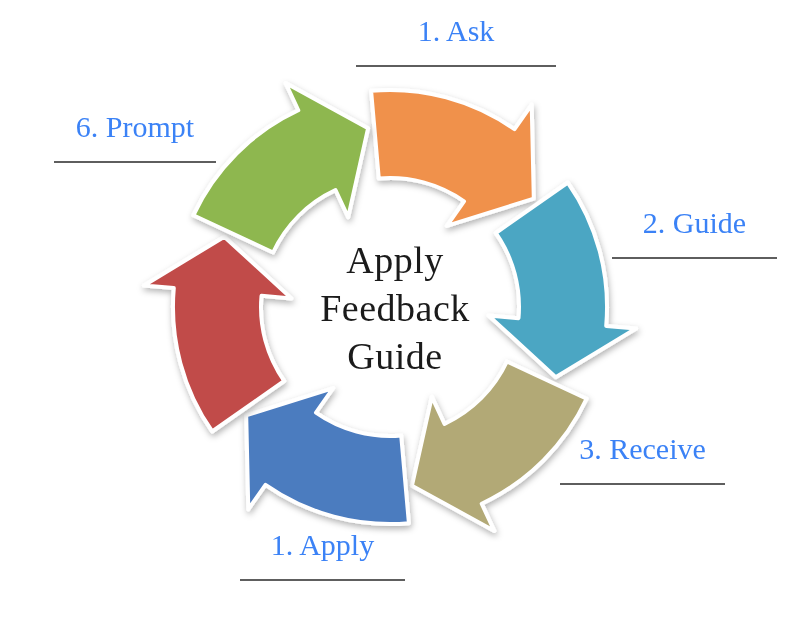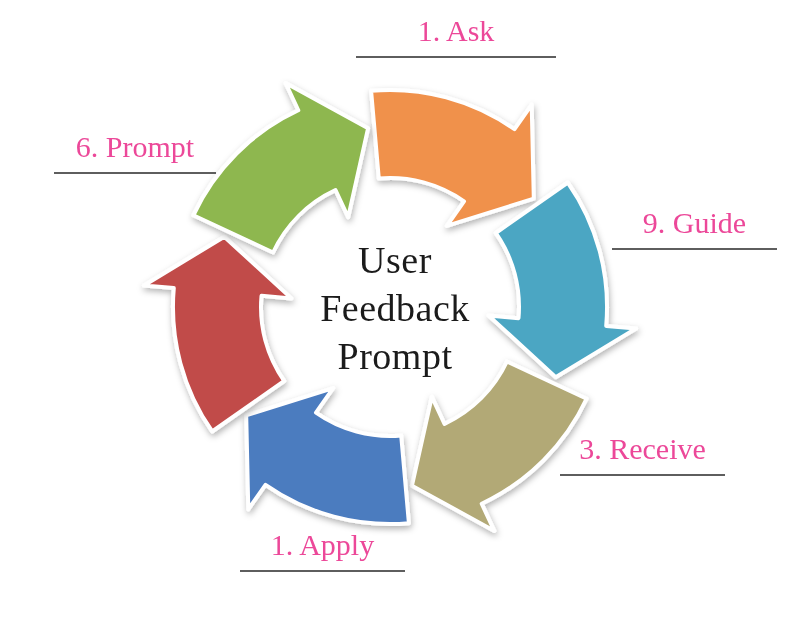--- a/index.html
+++ b/index.html
@@ -29,30 +29,30 @@
     font-size: 38px;
     line-height: 48px;
     color: #1b1b1b;
     letter-spacing: 0.5px;
   }
   .step-label {
     position: absolute;
     text-align: center;
     font-size: 30px;
     line-height: 34px;
-    color: #ec4899;
+    color: #3b82f6;
     border-bottom: 2px solid #5e5e5e;
-    padding-bottom: 8px;
+    padding-bottom: 17px;
   }
   .label-ask     { left: 356px; top: 14px;  width: 200px; }
   .label-guide   { left: 612px; top: 206px; width: 165px; }
   .label-receive { left: 560px; top: 432px; width: 165px; }
   .label-apply   { left: 240px; top: 528px; width: 165px; }
   .label-reply   { left: 16px;  top: 332px; width: 162px; }
-  .label-prompt  { left: 54px;  top: 110px; width: 162px; margin-top: 20px; }
+  .label-prompt  { left: 54px;  top: 110px; width: 162px; }
 </style>
 </head>
 <body>
 
 <div class="stage">
 
   <svg width="800" height="640" viewBox="0 0 800 640">
     <defs>
       <filter id="arrowShadow" x="-20%" y="-20%" width="140%" height="140%">
         <feDropShadow dx="1" dy="3" stdDeviation="3" flood-color="#000000" flood-opacity="0.30"></feDropShadow>
@@ -62,30 +62,30 @@
         <path d="M 371.1,90.8 A 217 217 0 0 1 514.5,129.2 L 531.7,104.7 L 533.8,198.7 L 446.8,225.9 L 464.0,201.3 A 129 129 0 0 0 378.8,178.5 Z" fill="#F0914C" stroke="#FFFFFF" stroke-width="4" stroke-linejoin="round" filter="url(#arrowShadow)"></path>
         <path d="M 567.8,182.5 A 217 217 0 0 1 606.2,325.9 L 636.1,328.5 L 555.7,377.3 L 488.6,315.6 L 518.5,318.2 A 129 129 0 0 0 495.7,233.0 Z" fill="#4BA6C3" stroke="#FFFFFF" stroke-width="4" stroke-linejoin="round" filter="url(#arrowShadow)"></path>
         <path d="M 586.7,398.7 A 217 217 0 0 1 481.7,503.7 L 494.4,530.9 L 411.9,485.7 L 431.8,396.7 L 444.5,423.9 A 129 129 0 0 0 506.9,361.5 Z" fill="#B2A976" stroke="#FFFFFF" stroke-width="4" stroke-linejoin="round" filter="url(#arrowShadow)"></path>
         <path d="M 408.9,523.2 A 217 217 0 0 1 265.5,484.8 L 248.3,509.3 L 246.2,415.3 L 333.2,388.1 L 316.0,412.7 A 129 129 0 0 0 401.2,435.5 Z" fill="#4C7BBF" stroke="#FFFFFF" stroke-width="4" stroke-linejoin="round" filter="url(#arrowShadow)"></path>
         <path d="M 212.2,431.5 A 217 217 0 0 1 173.8,288.1 L 143.9,285.5 L 224.3,236.7 L 291.4,298.4 L 261.5,295.8 A 129 129 0 0 0 284.3,381.0 Z" fill="#C14B49" stroke="#FFFFFF" stroke-width="4" stroke-linejoin="round" filter="url(#arrowShadow)"></path>
         <path d="M 193.3,215.3 A 217 217 0 0 1 298.3,110.3 L 285.6,83.1 L 368.1,128.3 L 348.2,217.3 L 335.5,190.1 A 129 129 0 0 0 273.1,252.5 Z" fill="#8EB74F" stroke="#FFFFFF" stroke-width="4" stroke-linejoin="round" filter="url(#arrowShadow)"></path>
       </g>
   </svg>
 
   <div class="center-title">
-    <div>User</div>
+    <div>Apply</div>
     <div>Feedback</div>
-    <div>Prompt</div>
+    <div>Guide</div>
   </div>
 
   <div class="step-label label-ask">
     <span>1. Ask</span>
   </div>
   <div class="step-label label-guide">
-    <span>9. Guide</span>
+    <span>2. Guide</span>
   </div>
   <div class="step-label label-receive">
     <span>3. Receive</span>
   </div>
   <div class="step-label label-apply">
     <span>1. Apply</span>
   </div>
   <div class="step-label label-prompt">
     <span>6. Prompt</span>
   </div>

